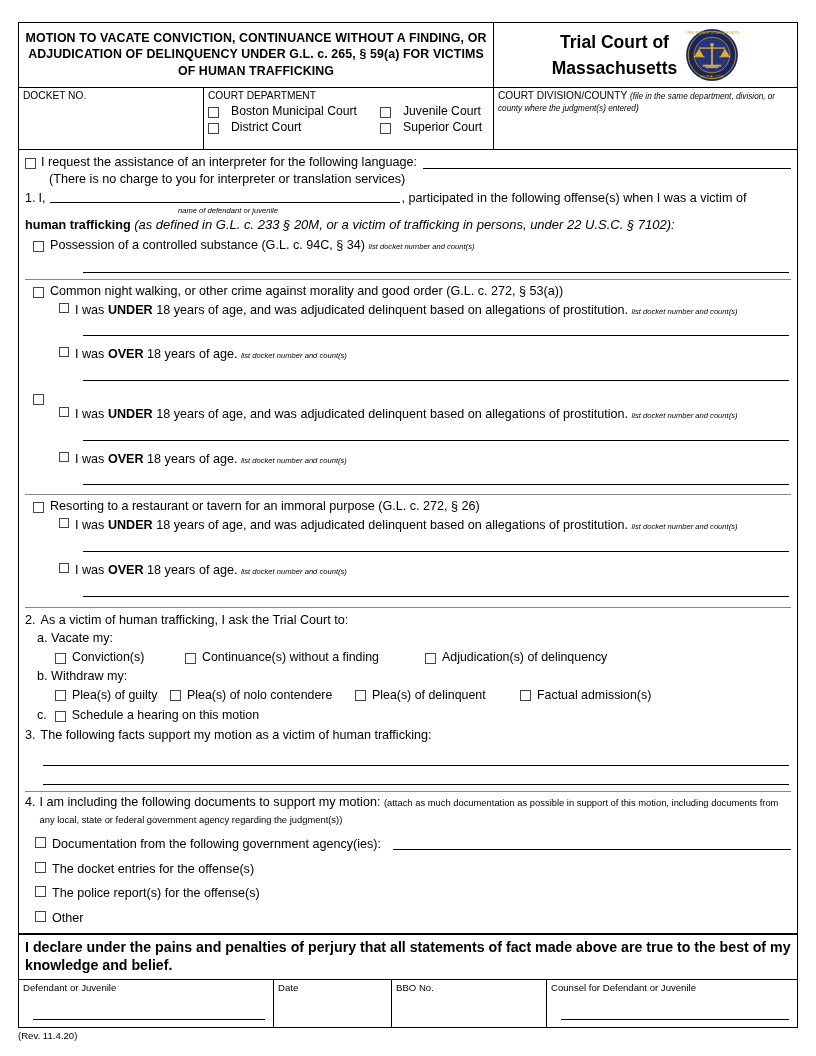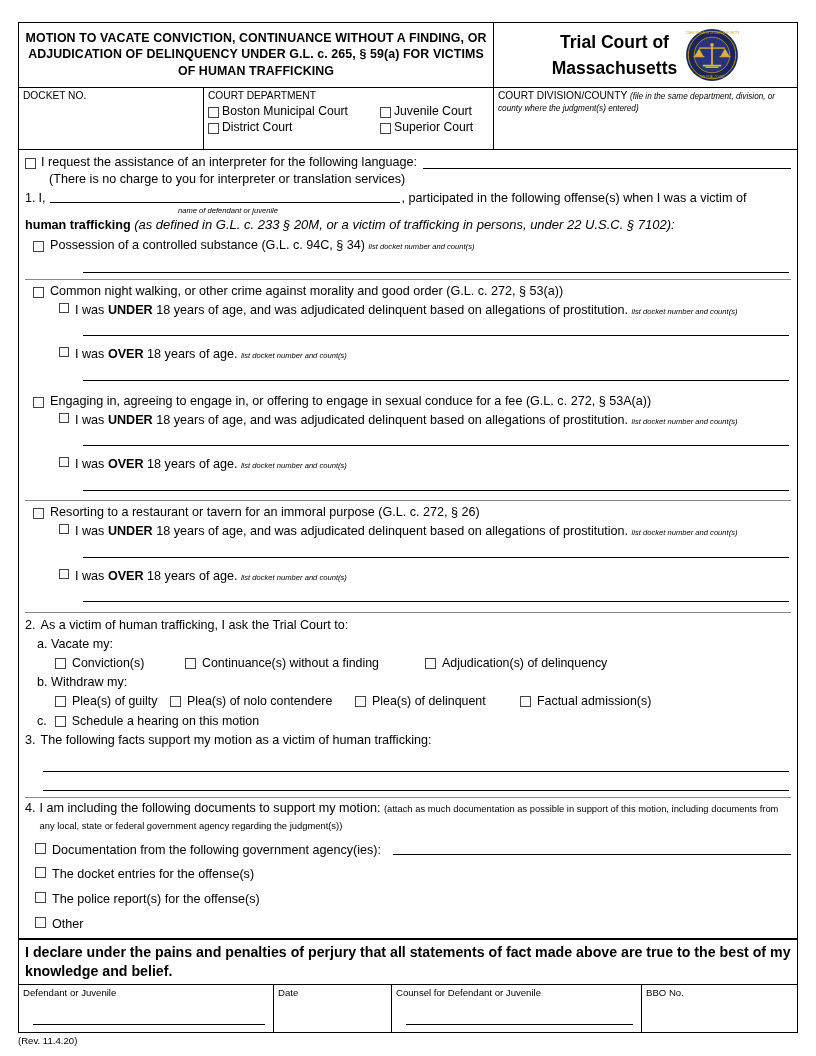--- a/index.html
+++ b/index.html
@@ -81,21 +81,21 @@
     box-sizing: border-box;
     padding: 2px 4px;
     font-size: 10.2px;
   }
   .dept-grid {
     display: grid;
     grid-template-columns: 172px auto;
     row-gap: 2px;
     margin-top: 3px;
   }
-  .dept-opt { display: flex; align-items: center; gap: 3px; font-size: 12.2px; }
+  .dept-opt { display: flex; align-items: center; gap: 12px; font-size: 12.2px; }
   .division-note { font-style: italic; font-size: 8.2px; line-height: 1.25; }
 
   
   .body-box {
     border-left: 1.6px solid #000;
     border-right: 1.6px solid #000;
     border-bottom: 1.6px solid #000;
     box-sizing: border-box;
     padding: 4px 6px 6px 6px;
     position: relative;
@@ -340,21 +340,20 @@
           <span>I was </span><b>OVER</b><span> 18 years of age.</span>
           <span class="tiny-it">list docket number and count(s)</span>
         </span>
       </div>
       <div class="rule sub-rule"></div>
     </div>
 
     <div class="offense" style="margin-top:12px;">
       <div class="off-head">
         <span class="chk"></span>
-        <span class="ln">Engaging in, agreeing to engage in, or offering to engage in sexual conduce for a fee (G.L. c. 272, § 53A(a))</span>
       </div>
       <div class="sub-opt">
         <span class="chk sm"></span>
         <span class="ln">
           <span>I was </span><b>UNDER</b><span> 18 years of age, and was adjudicated delinquent based on allegations of prostitution.</span>
           <span class="tiny-it">list docket number and count(s)</span>
         </span>
       </div>
       <div class="rule sub-rule"></div>
       <div class="sub-opt" style="margin-top:10px;">
@@ -486,25 +485,25 @@
 
   <div class="sig-row">
     <div class="sig-cell" style="flex:0 0 255px;">
       <span>Defendant or Juvenile</span>
       <span class="sig-line"></span>
     </div>
     <div class="sig-cell" style="flex:0 0 118px;">
       <span>Date</span>
       <span></span>
     </div>
+    <div class="sig-cell" style="flex:1 1 auto;">
+      <span>BBO No.</span>
+      <span></span>
+    </div>
     <div class="sig-cell" style="flex:0 0 250px;">
       <span>Counsel for Defendant or Juvenile</span>
       <span class="sig-line"></span>
     </div>
-    <div class="sig-cell" style="flex:1 1 auto;">
-      <span>BBO No.</span>
-      <span></span>
-    </div>
   </div>
 
   <div class="rev">(Rev. 11.4.20)</div>
 
 </div>
 
 </body></html>

